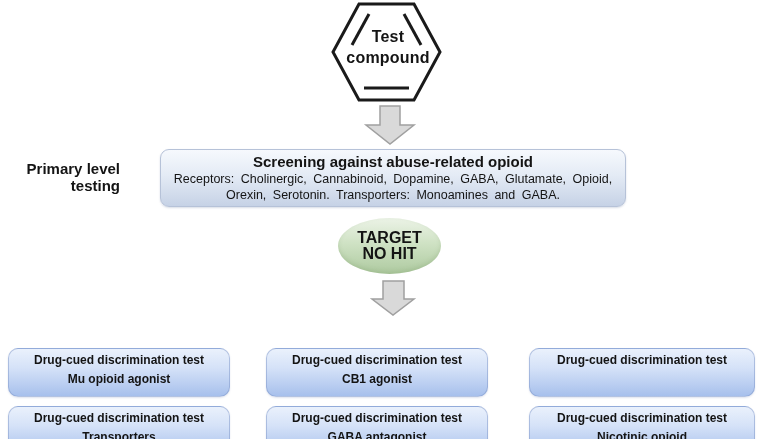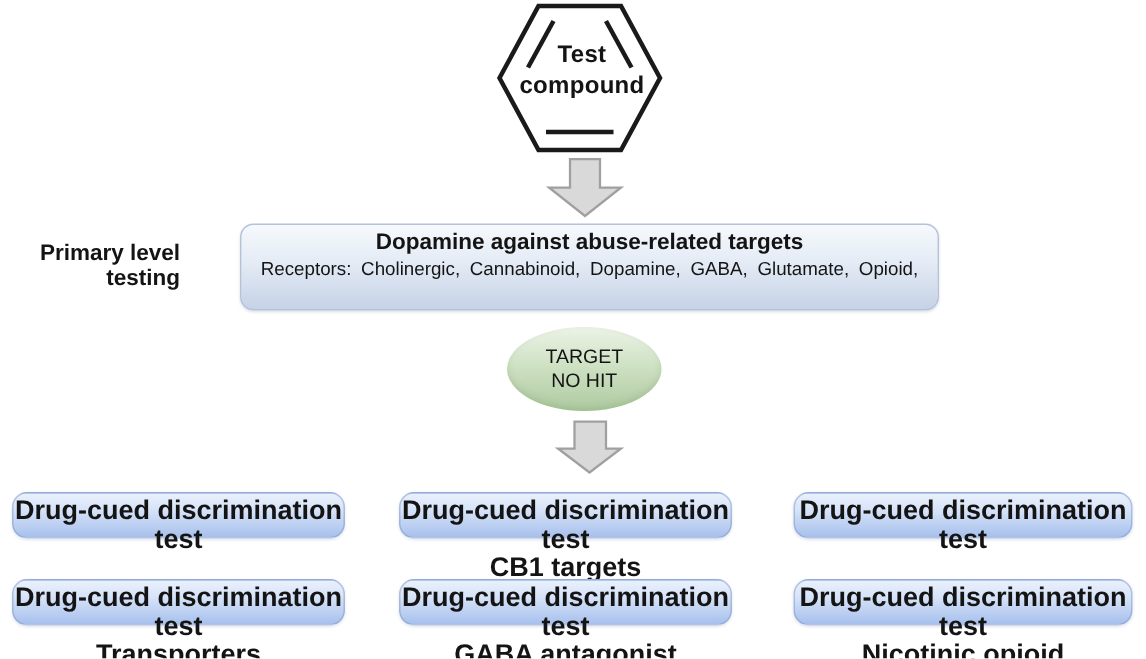--- a/index.html
+++ b/index.html
@@ -33,29 +33,29 @@
   .screening-title{font-weight:bold;font-size:15px;line-height:18px;margin-top:3px;}
   .screening-line{font-size:12.5px;line-height:16px;word-spacing:3px;}
 
   
   .target-ellipse{
     left:338px;top:218px;width:103px;height:56px;border-radius:50%;
     background:linear-gradient(to bottom,#ecf3e7 0%,#cfe2c4 45%,#aecaa0 100%);
     display:flex;align-items:center;justify-content:center;text-align:center;
     box-shadow:inset 0 -2px 4px rgba(120,150,100,0.25);
   }
-  .target-text{font-weight:normal;font-size:13px;line-height:16px;}
+  .target-text{font-weight:bold;font-size:16px;line-height:16px;}
 
   
   .test-box{
-    height:31px;border-radius:10px;box-sizing:border-box;
+    height:49px;border-radius:10px;box-sizing:border-box;
     background:linear-gradient(to bottom,#eaf1fc 0%,#d5e2f8 40%,#a7c0ec 100%);
     border:1px solid rgba(125,150,200,0.5);
-    text-align:center;font-weight:bold;font-size:18px;line-height:19px;
-    padding-top:2px;box-shadow:0 1px 2px rgba(100,120,170,0.2);
+    text-align:center;font-weight:bold;font-size:12px;line-height:19px;
+    padding-top:2px;box-shadow:0 1px 2px rgba(100,120,170,0.2);margin-top:20px;
   }
   .row1{top:328px;} .row2{top:386px;}
   .col1{left:8px;width:222px;} .col2{left:266px;width:222px;} .col3{left:529px;width:226px;}
 </style>
 </head>
 <body>
 
 <div id="canvas">
 
   <svg width="764" height="439" viewBox="0 0 764 439">
@@ -74,37 +74,39 @@
     <div>Test</div>
     <div>compound</div>
   </div>
 
   <div class="abs primary-label">
     <div>Primary level</div>
     <div>testing</div>
   </div>
 
   <div class="abs screening-box">
-    <div class="screening-title">Dopamine against abuse-related targets</div>
+    <div class="screening-title">Screening against abuse-related opioid</div>
     <div class="screening-line">Receptors: Cholinergic, Cannabinoid, Dopamine, GABA, Glutamate, Opioid,</div>
+    <div class="screening-line">Orexin, Serotonin. Transporters: Monoamines and GABA.</div>
   </div>
 
   <div class="abs target-ellipse">
     <div class="target-text">
       <div>TARGET</div>
       <div>NO HIT</div>
     </div>
   </div>
 
   <div class="abs test-box row1 col1">
     <div>Drug-cued discrimination test</div>
+    <div>Mu opioid agonist</div>
   </div>
   <div class="abs test-box row1 col2">
     <div>Drug-cued discrimination test</div>
-    <div>CB1 targets</div>
+    <div>CB1 agonist</div>
   </div>
   <div class="abs test-box row1 col3">
     <div>Drug-cued discrimination test</div>
   </div>
   <div class="abs test-box row2 col1">
     <div>Drug-cued discrimination test</div>
     <div>Transporters</div>
   </div>
   <div class="abs test-box row2 col2">
     <div>Drug-cued discrimination test</div>

